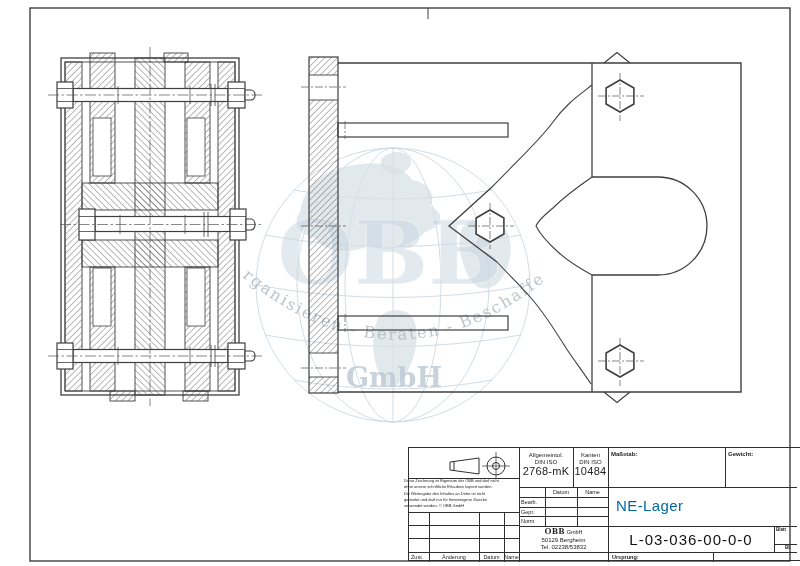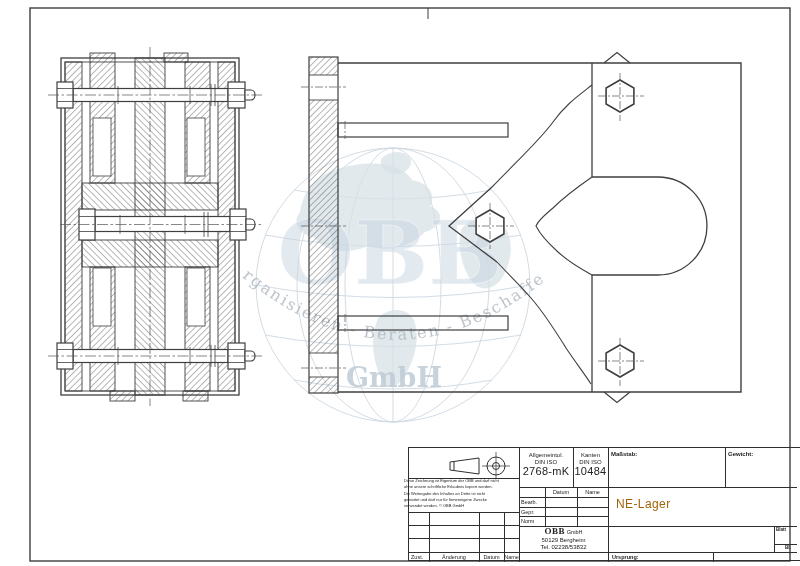--- a/index.html
+++ b/index.html
@@ -8,21 +8,21 @@
   .layer{position:absolute;left:0;top:0;}
   
   .tblock{position:absolute;left:408px;top:447px;width:452px;height:114px;
           border:1.3px solid #2f2f2f;box-sizing:border-box;background:transparent;}
   .vline{position:absolute;width:1px;background:#2f2f2f;}
   .hline{position:absolute;height:1px;background:#2f2f2f;}
   .lbl{position:absolute;white-space:nowrap;color:#1d1d1d;}
   .c6{font-size:6px;}  .c55{font-size:5.5px;} .c45{font-size:4.5px;}
   .tolwrap{position:absolute;text-align:center;line-height:7px;}
   .tolval{font-size:11px;margin-top:2px;letter-spacing:.3px;}
-  .partname{position:absolute;font-size:12px;letter-spacing:.4px;color:#a16207;}
+  .partname{position:absolute;font-size:15px;letter-spacing:.4px;color:#0369a1;}
   .dwgnum{position:absolute;font-size:15px;letter-spacing:1px;color:#111;text-align:center;}
   .addr{position:absolute;text-align:center;line-height:7.6px;font-size:6px;color:#1d1d1d;}
   .addr .serif{font-family:"Liberation Serif",serif;font-size:9px;font-weight:bold;letter-spacing:.5px;}
   .disc{position:absolute;left:404px;top:478px;width:106px;height:32px;overflow:hidden;
         font-size:4px;line-height:6.3px;color:#222;white-space:nowrap;}
   .cellcenter{text-align:center;}
 </style>
 </head>
 <body>
 
@@ -272,20 +272,21 @@
 
     <div class="addr" style="left:110px;top:80px;width:89px">
       <div>
         <span class="serif">OBB</span>
         <span class="c55">GmbH</span>
       </div>
       <div>50129 Bergheim</div>
       <div>Tel. 02238/53832</div>
     </div>
 
+    <div class="dwgnum" style="left:199px;top:83px;width:166px">L-03-036-00-0-0</div>
 
     <div class="lbl c45" style="left:367px;top:79px;font-weight:bold">Blatt</div>
     <div class="lbl c45" style="left:376px;top:97px;font-weight:bold">Bl.</div>
 
     <div class="lbl c55" style="left:2px;top:105.5px">Zust.</div>
     <div class="lbl c55 cellcenter" style="left:20px;top:105.5px;width:50px">Änderung</div>
     <div class="lbl c55 cellcenter" style="left:70px;top:105.5px;width:25px">Datum</div>
     <div class="lbl c55 cellcenter" style="left:95px;top:105.5px;width:15px">Name</div>
     <div class="lbl c55" style="left:203px;top:105.5px;font-weight:bold">Ursprung:</div>
   </div>

